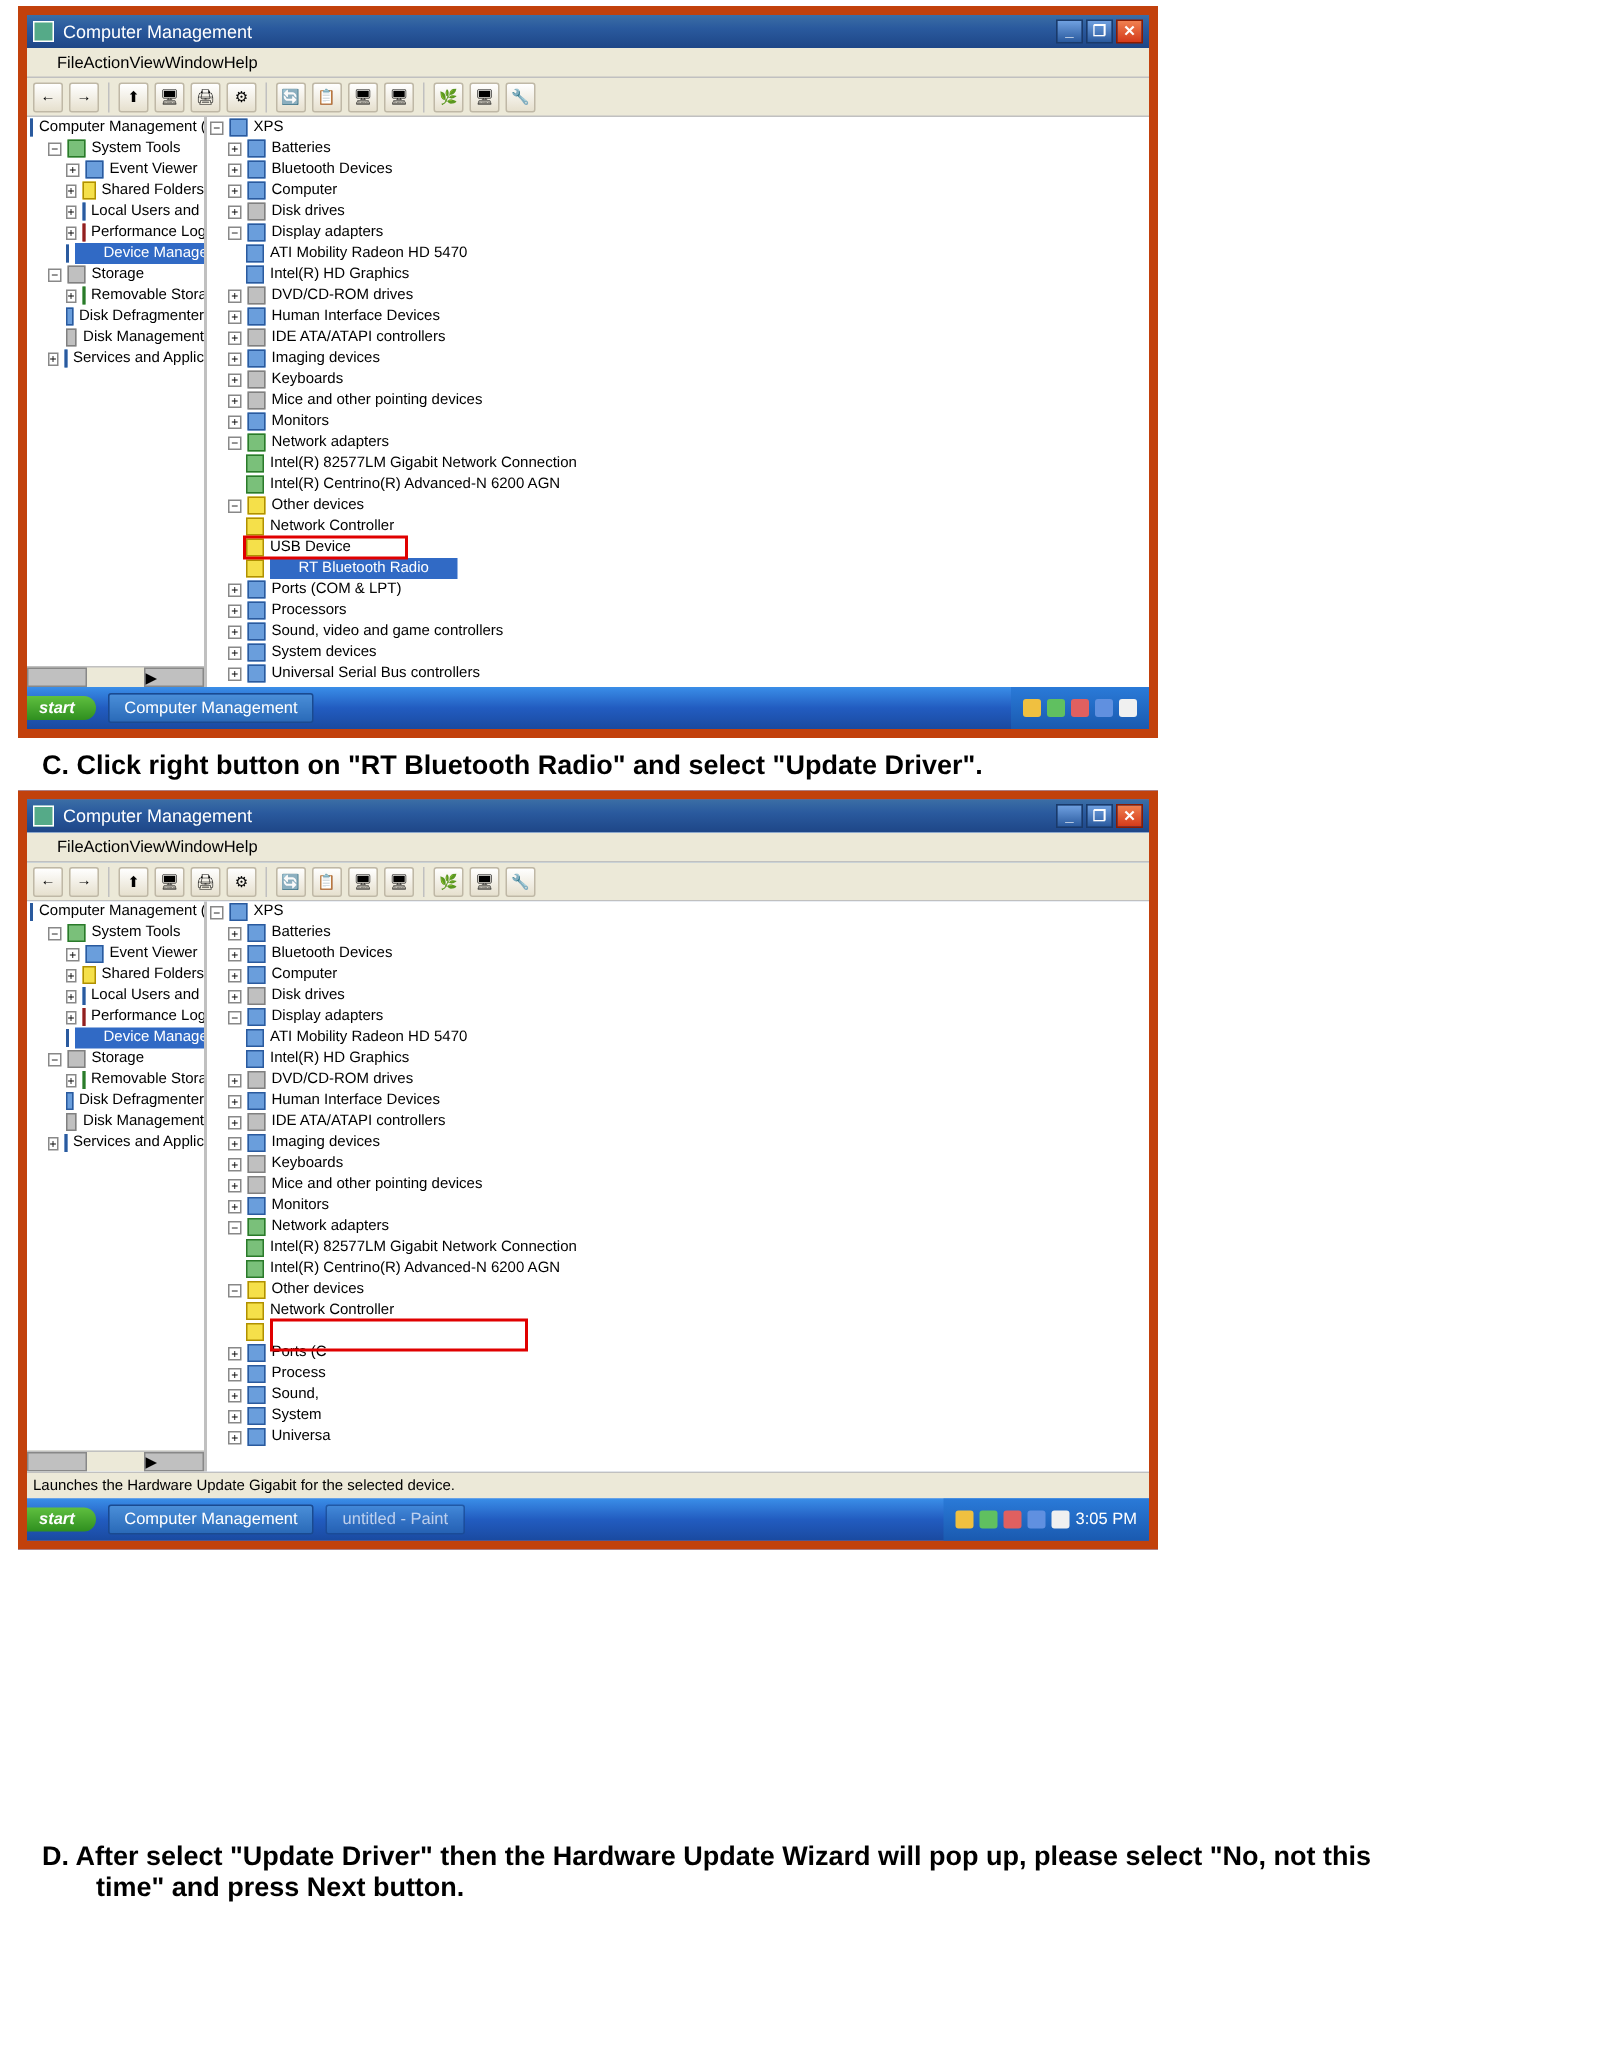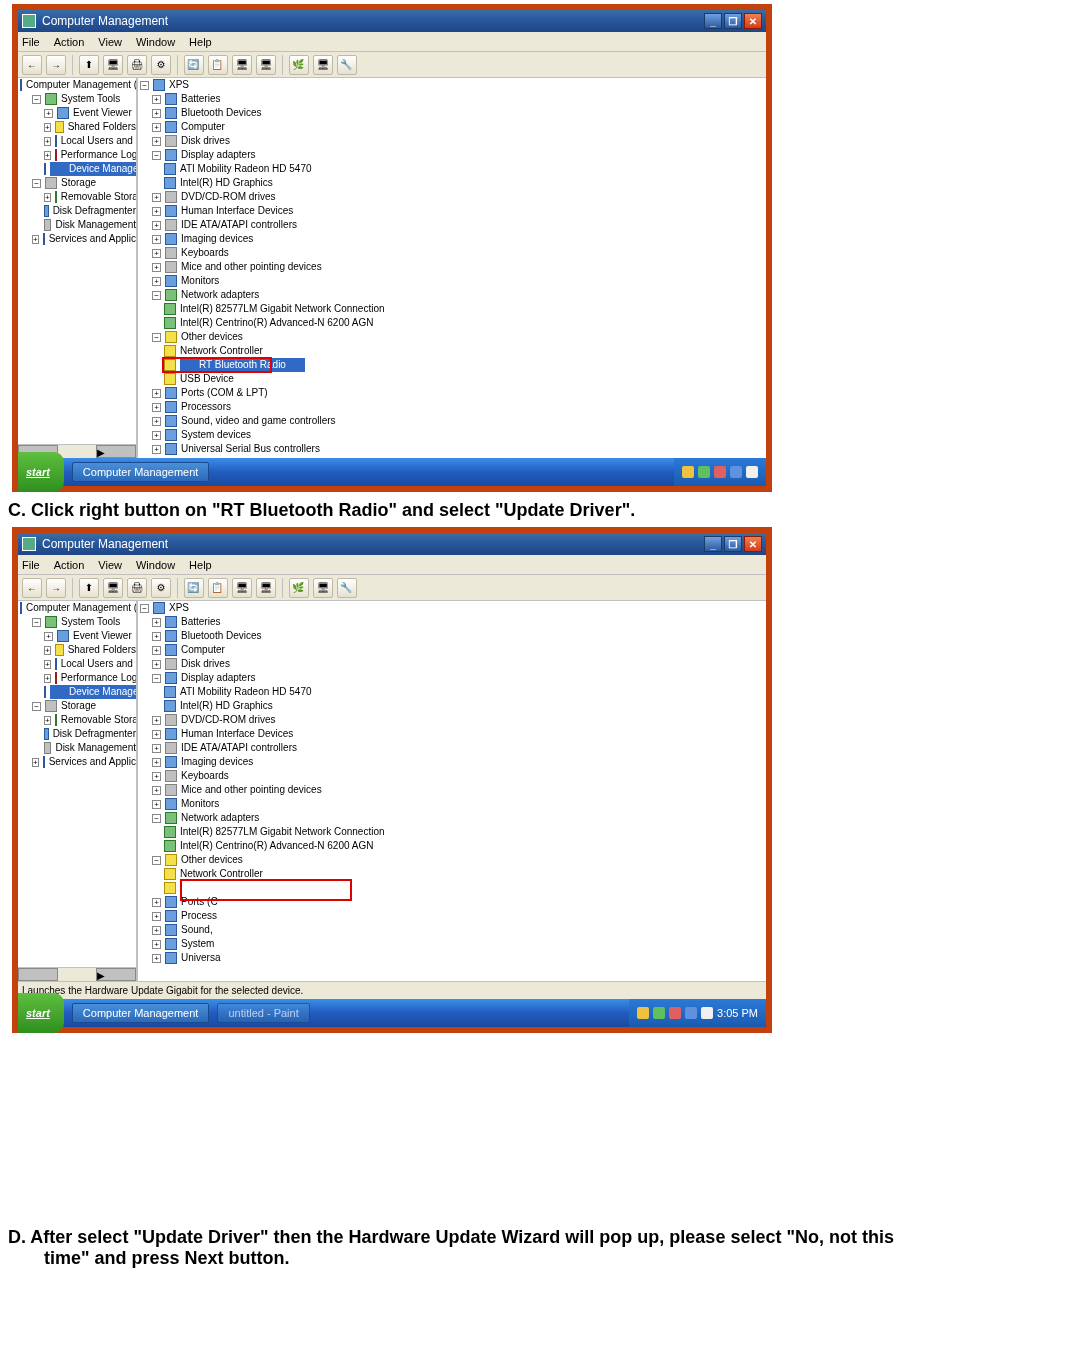--- a/index.html
+++ b/index.html
@@ -1,28 +1,28 @@
 <!DOCTYPE html>
 <html><head>
 <meta charset="utf-8">
 <style>
   * { box-sizing: border-box; margin: 0; padding: 0; }
   body { width: 1070px; font-family: Tahoma, Arial, sans-serif; font-size: 11px; background: #fff; color: #000; }
   .page { padding: 4px 8px 0 8px; }
-  .step { font-family: Arial, sans-serif; font-size: 18px; font-weight: bold; color: #000; margin: 8px 0 6px 0; }
+  .step { font-family: Arial, sans-serif; font-size: 18px; font-weight: bold; color: #000; margin: 8px 0 6px 20px; }
   .step-indent { margin-left: 36px; display: block; }
   .screenshot { width: 760px; border: 6px solid #c2410c; margin: 0 16px 6px 4px; position: relative; background: #3b82f6; }
   .titlebar { height: 22px; background: linear-gradient(#3b6ea5,#2a5a9e 40%,#1e4687); color: #fff; display: flex; align-items: center; padding: 0 4px; font-size: 12px; }
   .titlebar .sys-icon { width: 14px; height: 14px; background: #5a8; border: 1px solid #fff; margin-right: 6px; }
   .titlebar .title { flex: 1; }
   .titlebar .wctrl { display: flex; gap: 2px; }
   .titlebar .wctrl div { width: 18px; height: 16px; display:flex; align-items:center; justify-content:center; font-size:10px; font-weight:bold; border:1px solid #0a3; }
   .titlebar .wctrl .min, .titlebar .wctrl .max { background: linear-gradient(#6fa0e0,#2a5a9e); border-color:#1a3a6a; color:#fff;}
   .titlebar .wctrl .close { background: linear-gradient(#f08050,#d43a1a); border-color:#8a1a00; color:#fff;}
-  .menubar { height: 20px; background: #ece9d8; border-bottom: 1px solid #c0c0c0; display: flex; align-items: center; padding-left: 4px; gap: 14px; font-size: 11px; }
+  .menubar { height: 20px; background: #ece9d8; border-bottom: 1px solid #c0c0c0; display: flex; align-items: center; padding-left: 20px; font-size: 11px; }
   .menubar span { cursor: default; }
   .toolbar { height: 26px; background: #ece9d8; border-bottom: 1px solid #c0c0c0; display:flex; align-items:center; padding-left:4px; gap:4px; }
   .toolbar .tbtn { width: 20px; height: 20px; border: 1px solid #bfb8a6; background: linear-gradient(#fff,#e6e0ce); border-radius:2px; display:flex; align-items:center; justify-content:center; font-size:10px; }
   .toolbar .sep { width:1px; height:20px; background:#c0c0c0; margin:0 2px; }
   .body { display: flex; height: 380px; background: #fff; }
   .sidebar { width: 120px; border-right: 2px solid #c0c0c0; background:#fff; overflow:hidden; position:relative; font-size:10px; line-height:14px; }
   .sidebar .sb-scroll { position:absolute; bottom:0; left:0; right:0; height:14px; background:#ece9d8; border-top:1px solid #c0c0c0; display:flex; }
   .sidebar .sb-scroll div { flex:1; }
   .mainpane { flex:1; background:#fff; overflow:hidden; font-size:10px; line-height:14px; }
   .node { display:flex; align-items:center; gap:4px; white-space:nowrap; height:14px; }
@@ -34,21 +34,21 @@
   .node .ic.gr { background:#c0c0c0; border-color:#808080; }
   .ind0{padding-left:2px}.ind1{padding-left:14px}.ind2{padding-left:26px}
   .sel { background:#316ac5; color:#fff; padding:0 19px; }
   .hl-red { border: 2px solid #e00000; position:absolute; pointer-events:none; }
   .context-menu { position:absolute; background:#fff; border:1px solid #808080; box-shadow:2px 2px 3px rgba(0,0,0,.3); font-size:11px; width:160px; }
   .context-menu .mi { padding:3px 10px; border-bottom:0; }
   .context-menu .mi.sel2 { background:#316ac5; color:#fff; }
   .context-menu .msep { height:1px; background:#c0c0c0; margin:2px 4px; }
   .statusbar { height:18px; background:#ece9d8; border-top:1px solid #c0c0c0; font-size:10px; display:flex; align-items:center; padding-left:4px; }
   .taskbar { height:28px; background:linear-gradient(#3a8ee8,#225cc0 50%,#1a4aa0); display:flex; align-items:center; color:#fff; font-size:11px; position:relative; }
-  .taskbar .start { height:40px; padding:0 14px 0 8px; background:linear-gradient(#5fbf3f,#2f8f1f); border-radius:0 10px 10px 0; font-weight:bold; font-style:italic; display:flex; align-items:center;text-decoration:underline; }
+  .taskbar .start { height:16px; padding:0 14px 0 8px; background:linear-gradient(#5fbf3f,#2f8f1f); border-radius:0 10px 10px 0; font-weight:bold; font-style:italic; display:flex; align-items:center; }
   .taskbar .task { margin-left:8px; padding:3px 10px; background:linear-gradient(#4a8ed8,#2a6ab8); border:1px solid #1a4a90; border-radius:2px; }
   .taskbar .tray { margin-left:auto; padding:0 8px; display:flex; align-items:center; gap:4px; height:100%; background:linear-gradient(#2a7ad8,#1a5ab0); }
   .taskbar .tray .ti { width:12px; height:12px; background:#f0c040; border-radius:2px; }
   .spacer { height: 180px; }
 </style>
 </head>
 <body>
 
 <div class="page">
 
@@ -242,25 +242,25 @@
             <div class="box">−</div>
             <div class="ic y"></div>
             <span>Other devices</span>
           </div>
         <div class="node ind2">
             <div class="ic y"></div>
             <span>Network Controller</span>
           </div>
         <div class="node ind2">
             <div class="ic y"></div>
+            <span>USB Device</span>
+          </div>
+        <div class="node ind2">
+            <div class="ic y"></div>
             <span class="sel">RT Bluetooth Radio</span>
-          </div>
-        <div class="node ind2">
-            <div class="ic y"></div>
-            <span>USB Device</span>
           </div>
         <div class="node ind1">
             <div class="box">+</div>
             <div class="ic"></div>
             <span>Ports (COM &amp; LPT)</span>
           </div>
         <div class="node ind1">
             <div class="box">+</div>
             <div class="ic"></div>
             <span>Processors</span>

